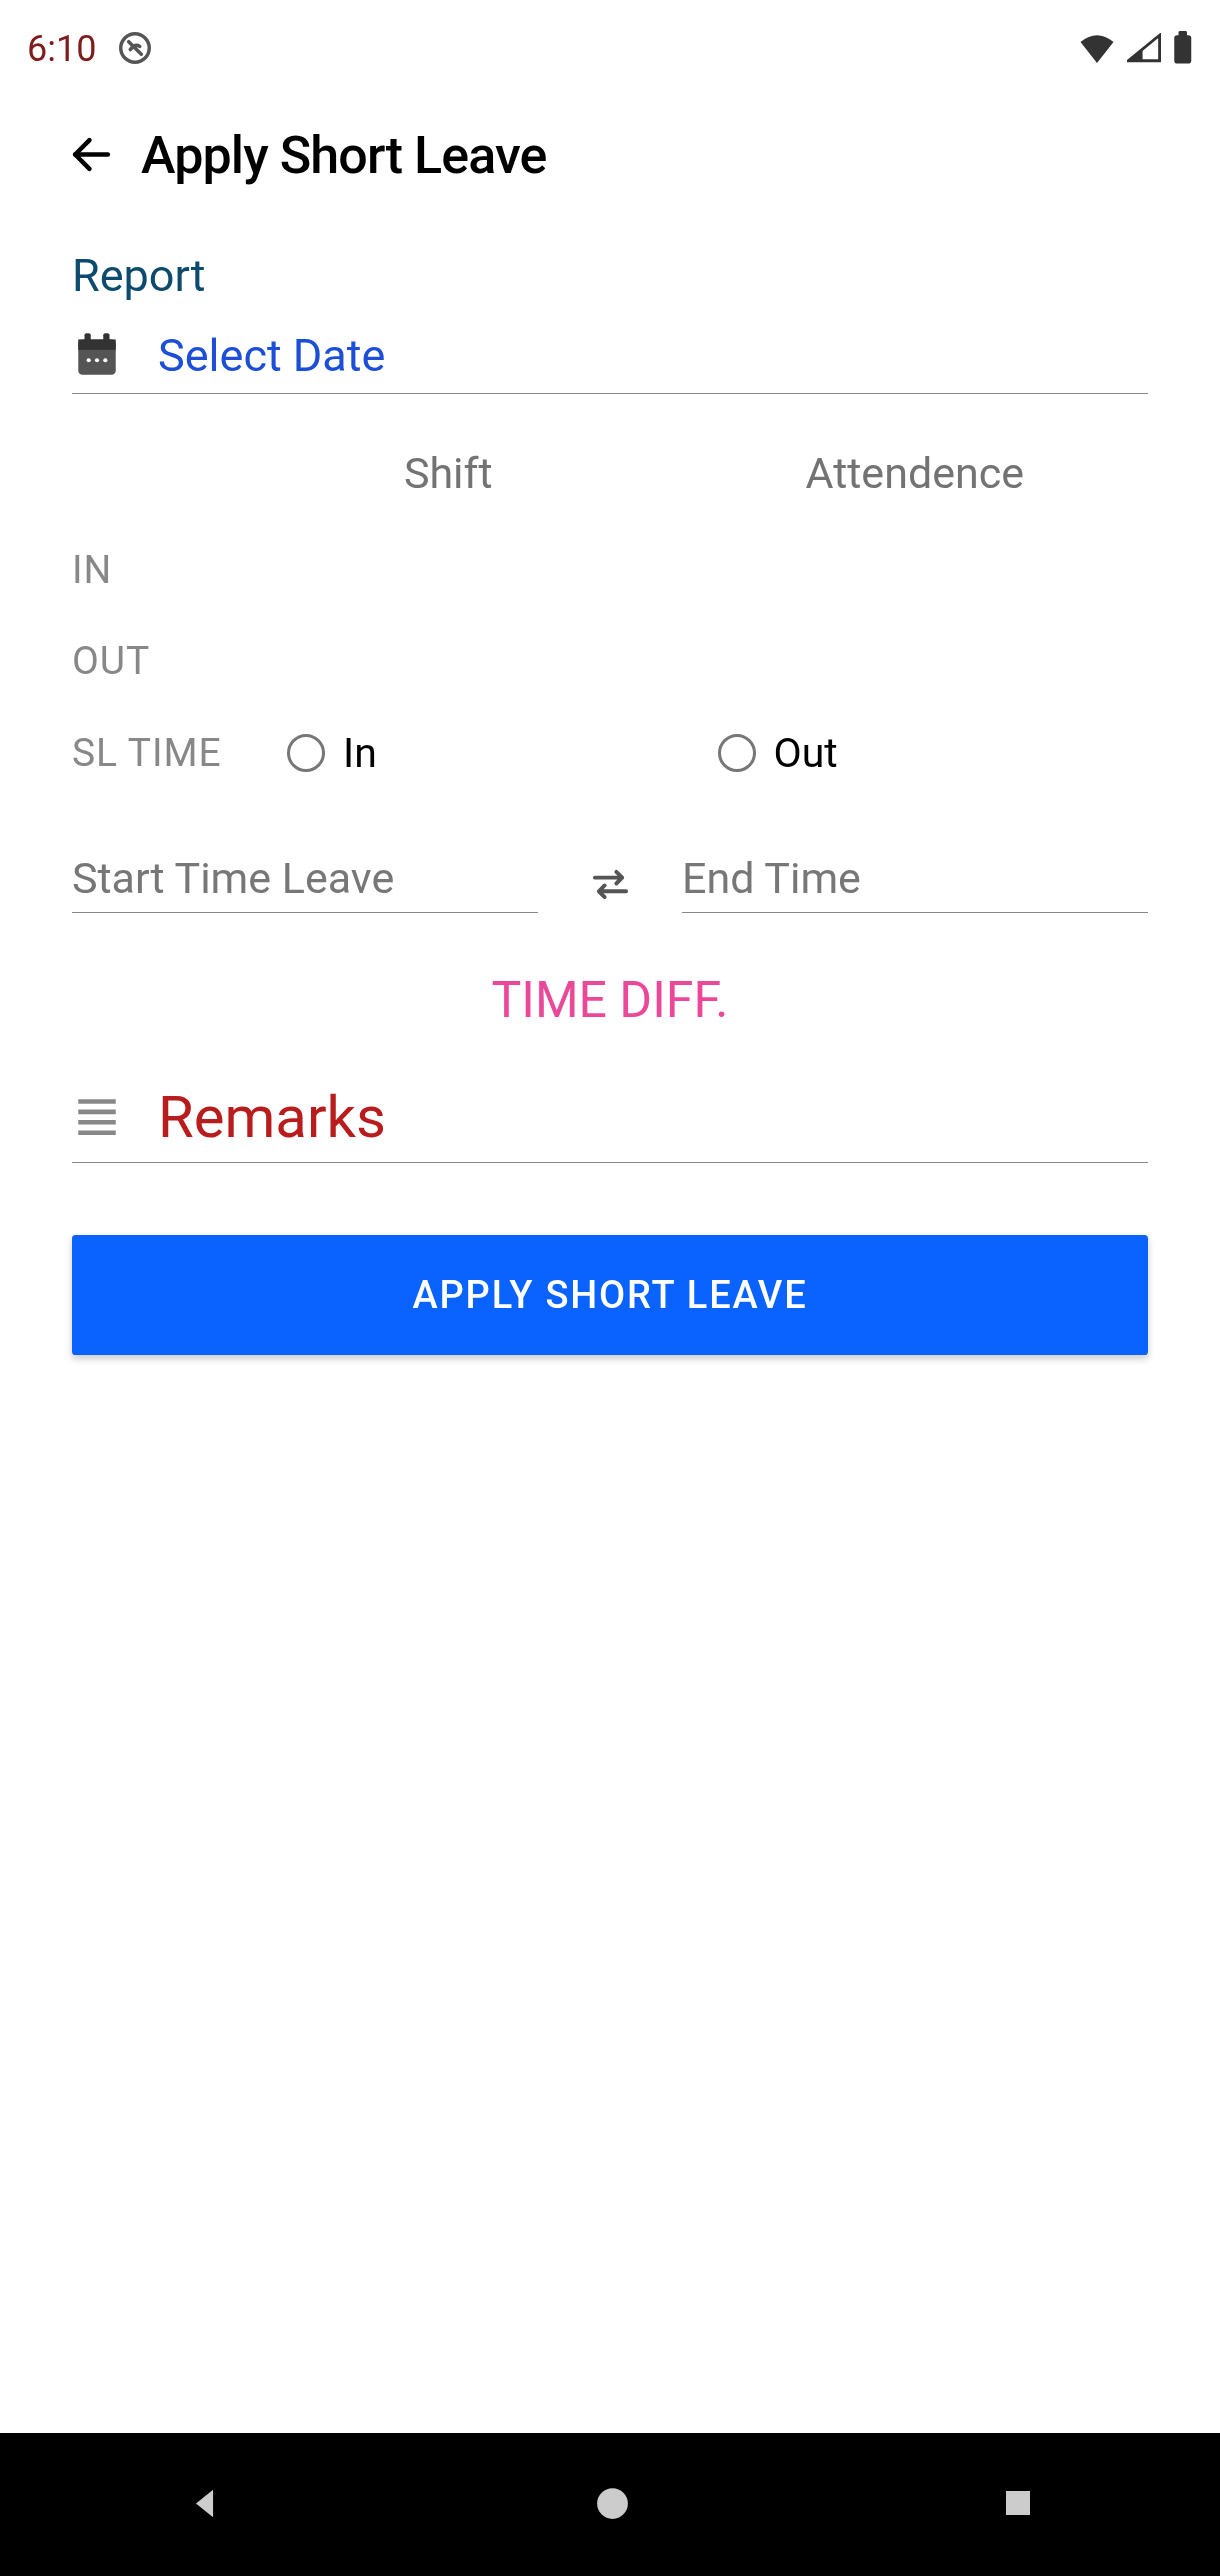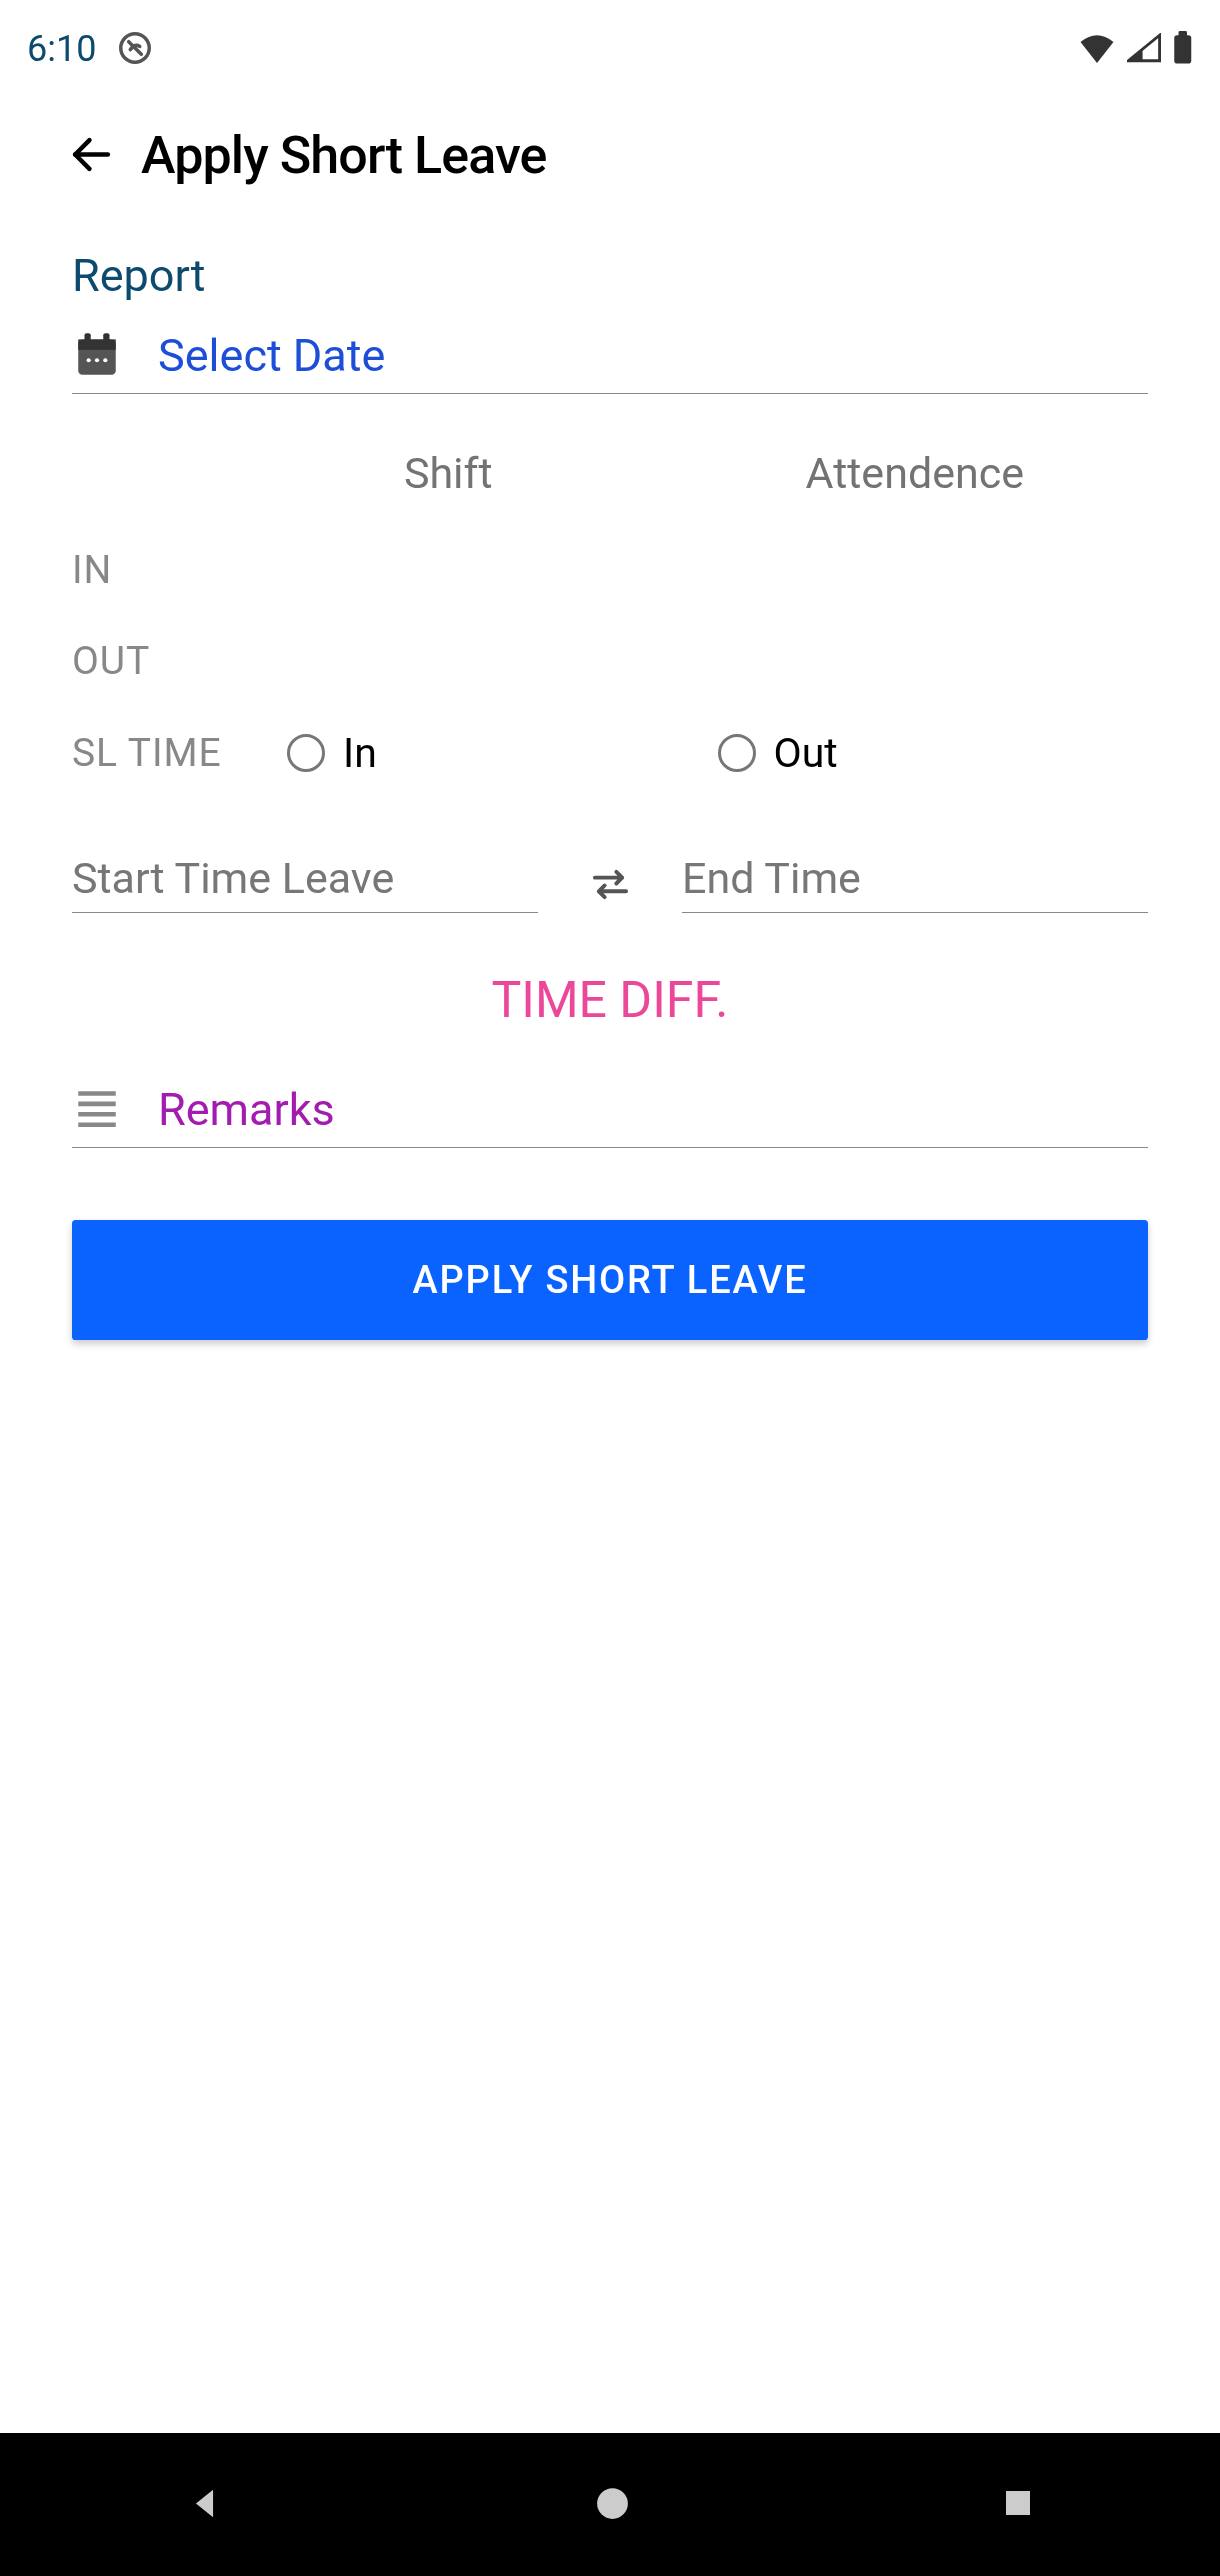--- a/index.html
+++ b/index.html
@@ -24,21 +24,21 @@
     padding: 0 27px;
     background: #fff;
   }
   .status-left {
     display: flex;
     align-items: center;
     gap: 19.7px;
   }
   .status-time {
     font-size: 36px;
-    color: #0c4a6e;
+    color: #7f1d1d;
     font-weight: 400;
   }
   .status-right {
     display: flex;
     align-items: center;
     gap: 10.7px;
   }
   .app-bar {
     display: flex;
     align-items: center;
@@ -146,22 +146,22 @@
   }
   .remarks-row {
     display: flex;
     align-items: center;
     gap: 36px;
     border-bottom: 1.8px solid #888;
     padding-bottom: 10.7px;
     margin-bottom: 72px;
   }
   .remarks-placeholder {
-    font-size: 45px;
-    color: #a21caf;
+    font-size: 58px;
+    color: #b91c1c;
   }
   .apply-button {
     background: #0a63ff;
     color: #fff;
     font-size: 38px;
     font-weight: 500;
     letter-spacing: 1.8px;
     text-align: center;
     padding: 38px 0;
     border-radius: 3.6px;

